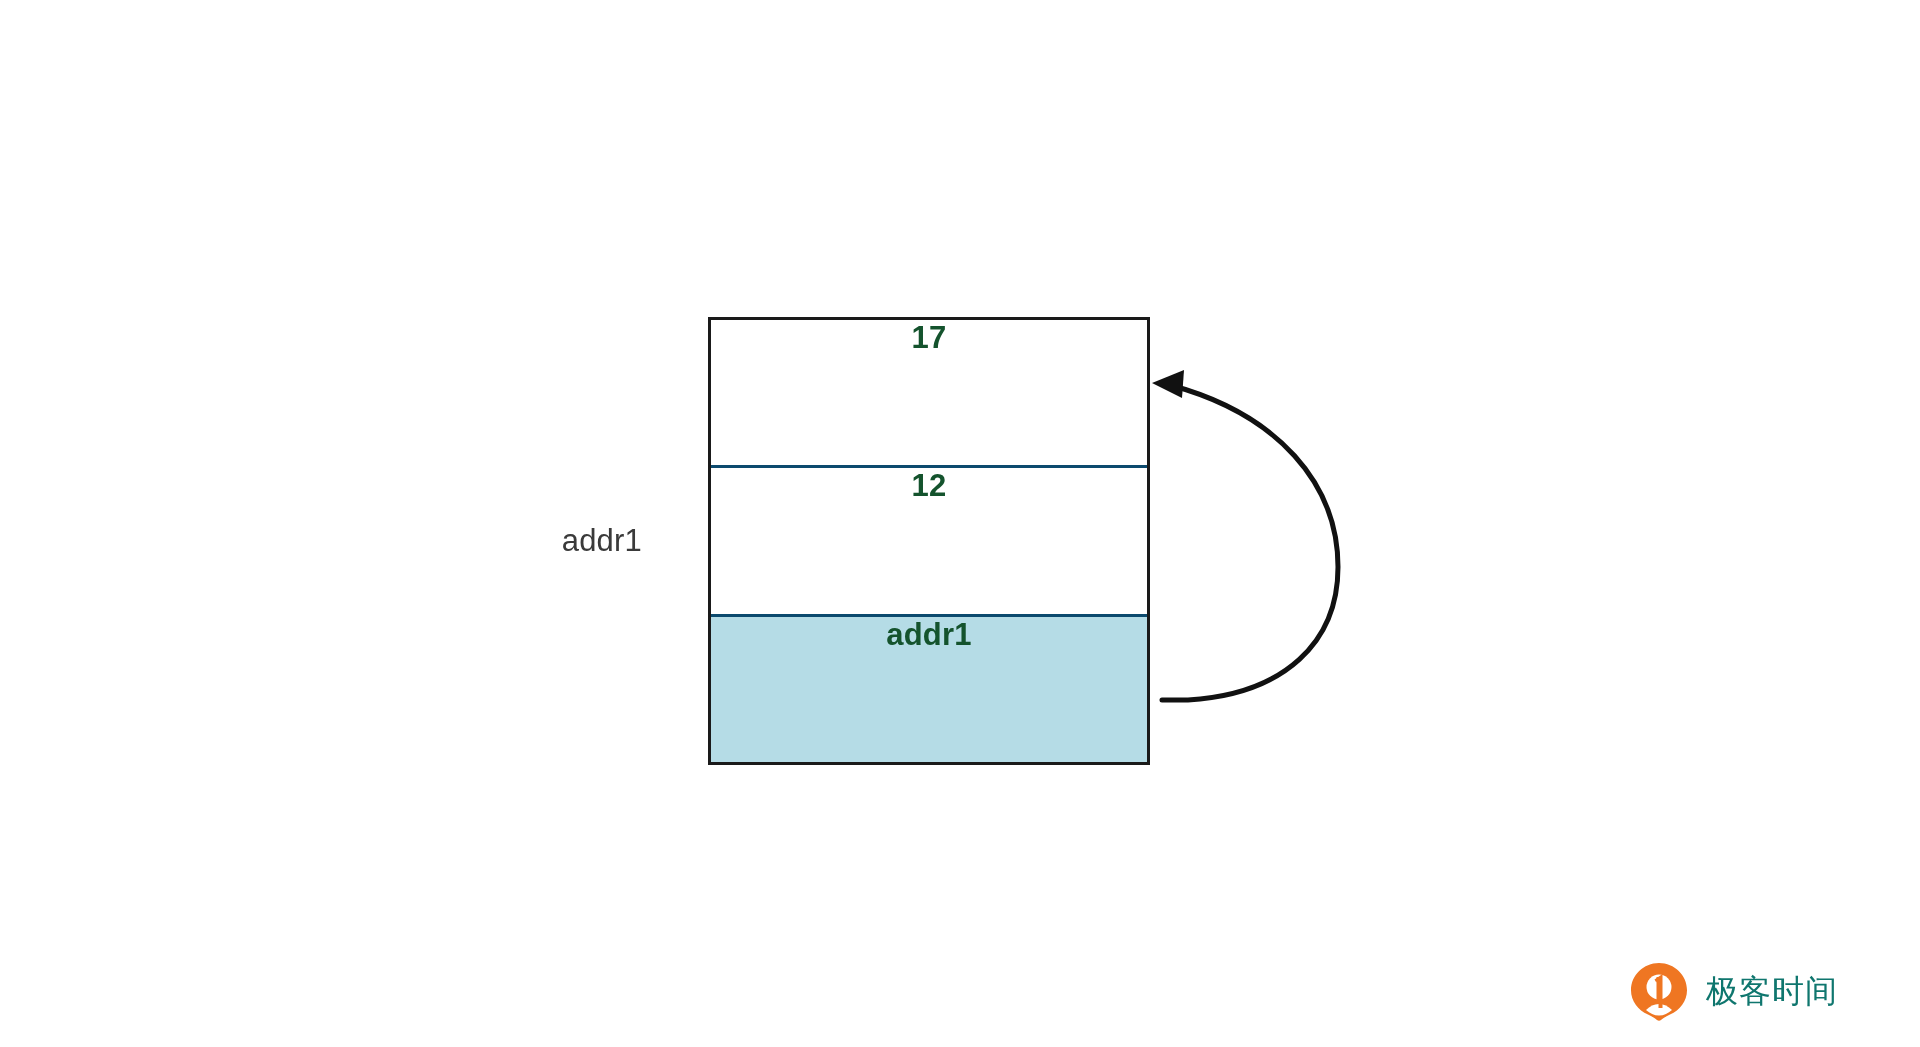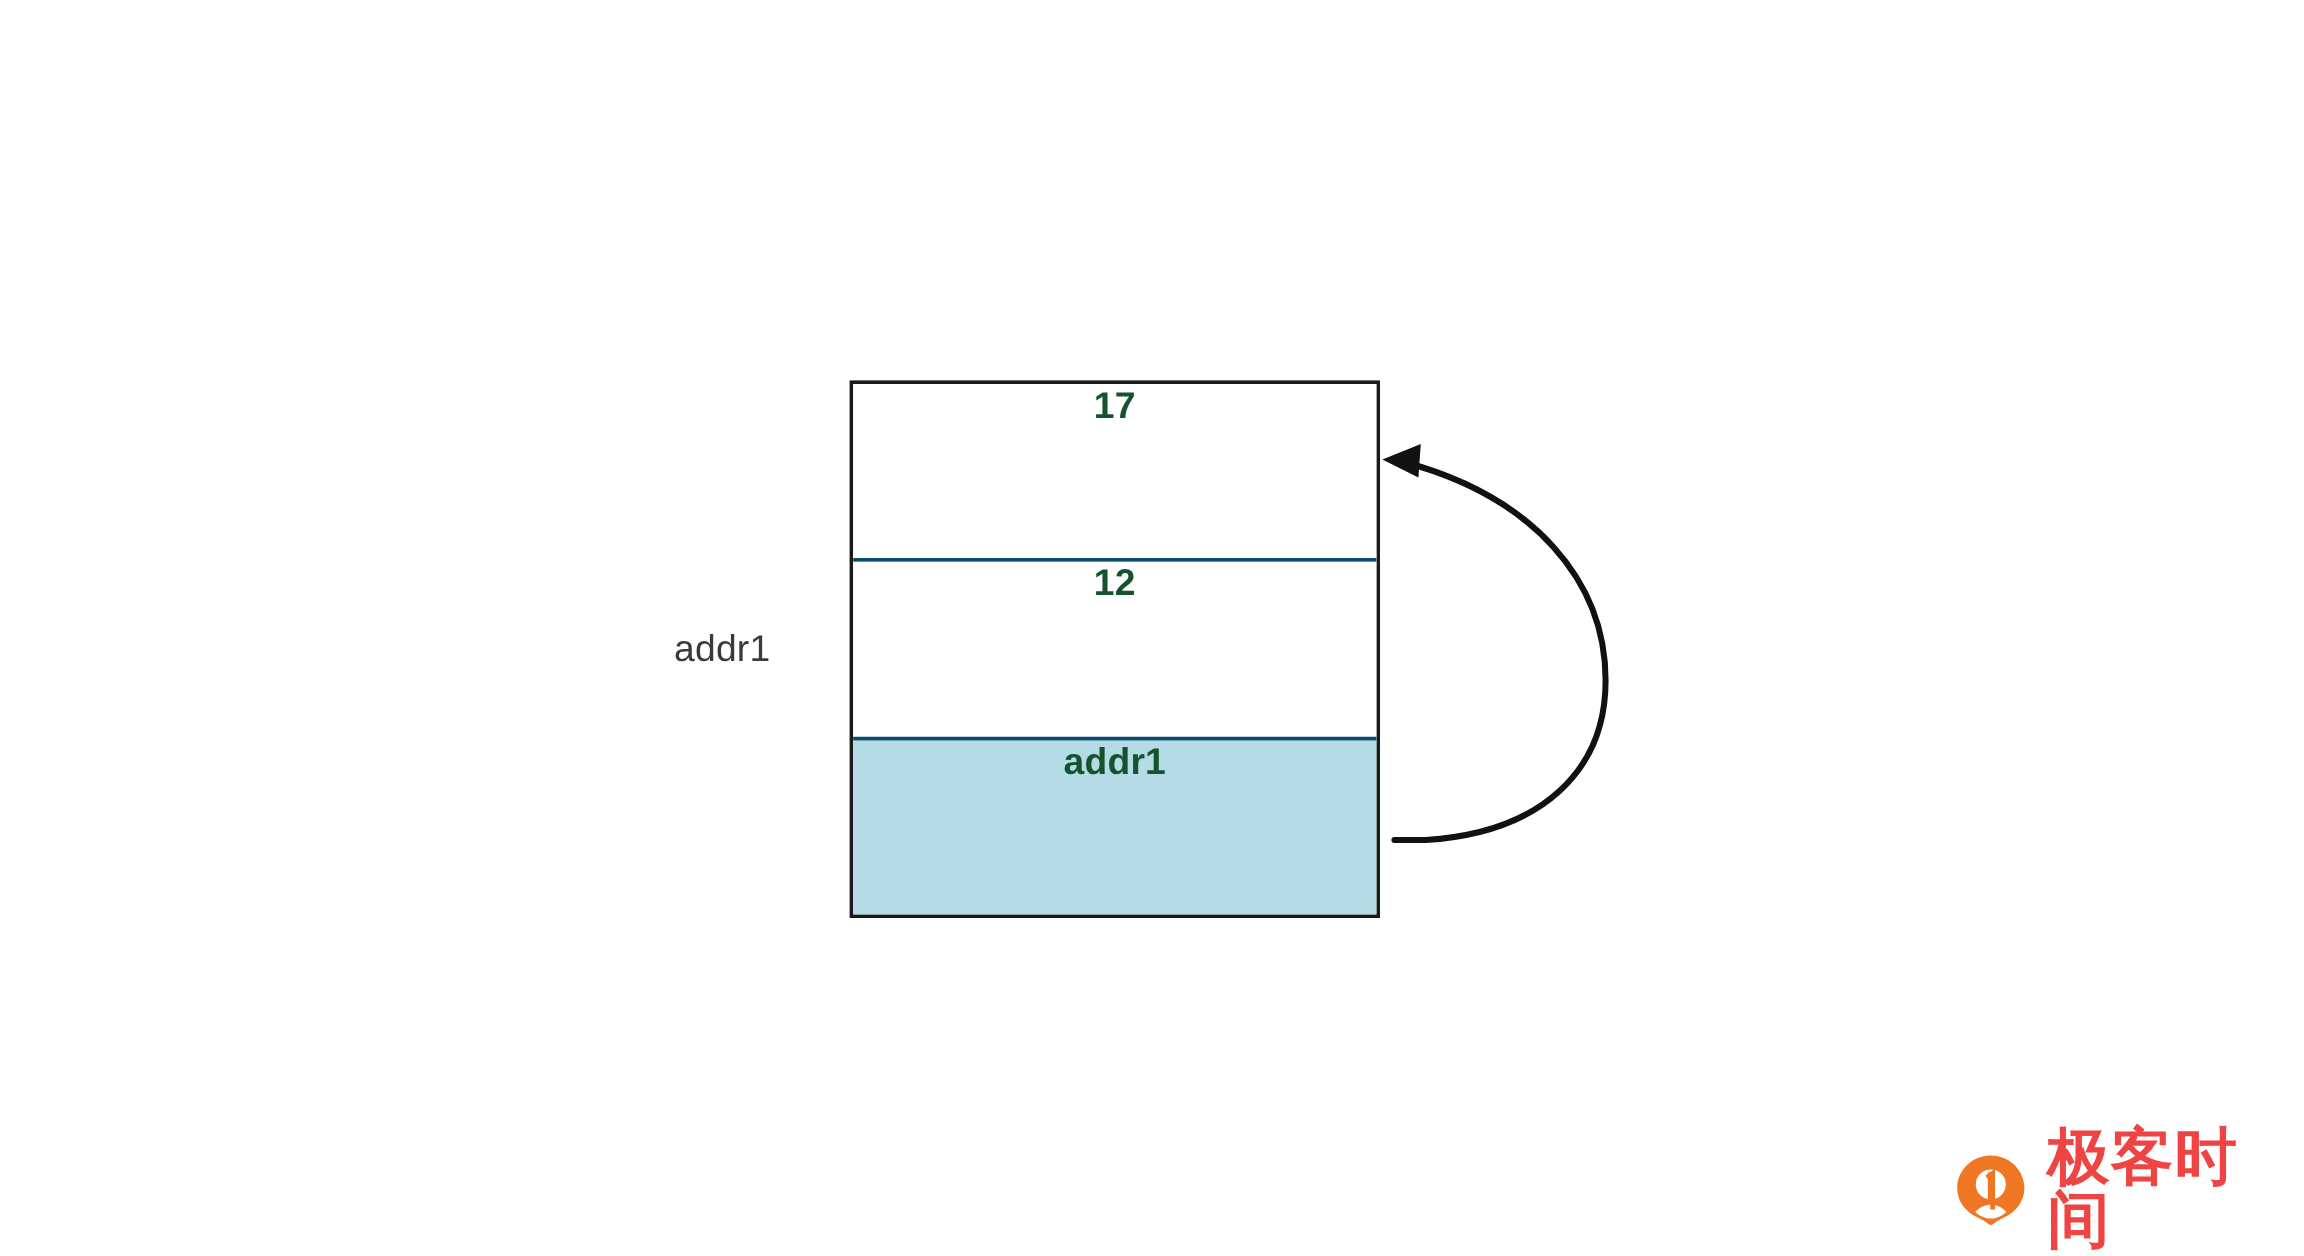--- a/index.html
+++ b/index.html
@@ -124,26 +124,26 @@
     align-items: center;
     gap: 16px;
   }
   .brand-mark {
     width: 62px;
     height: 62px;
     flex: 0 0 62px;
     position: relative;
   }
   .brand-text {
-    font-size: 52px;
-    color: #ef4444;
+    font-size: 32px;
+    color: #0f766e;
     letter-spacing: 1px;
     line-height: 1;
     font-family: "DejaVu Sans", sans-serif;
-    font-weight: 700;
+    font-weight: 400;
   }
 </style>
 </head>
 <body>
 
 <div id="canvas">
 
   <div class="addr-labels">
     <div class="addr-label">addr1</div>
   </div>

